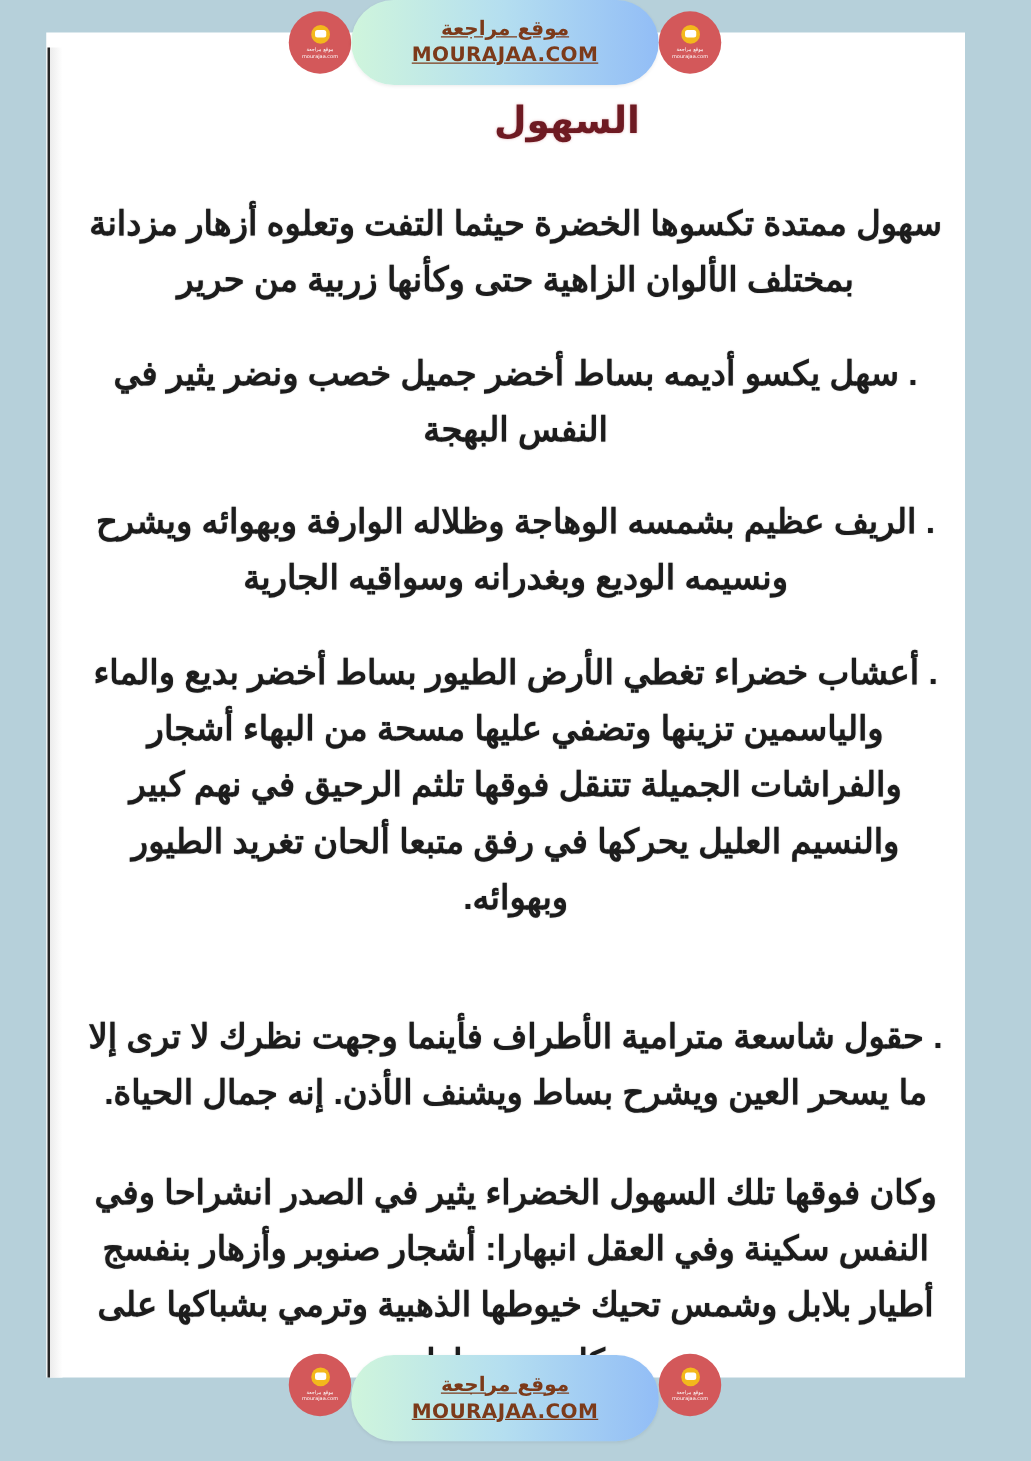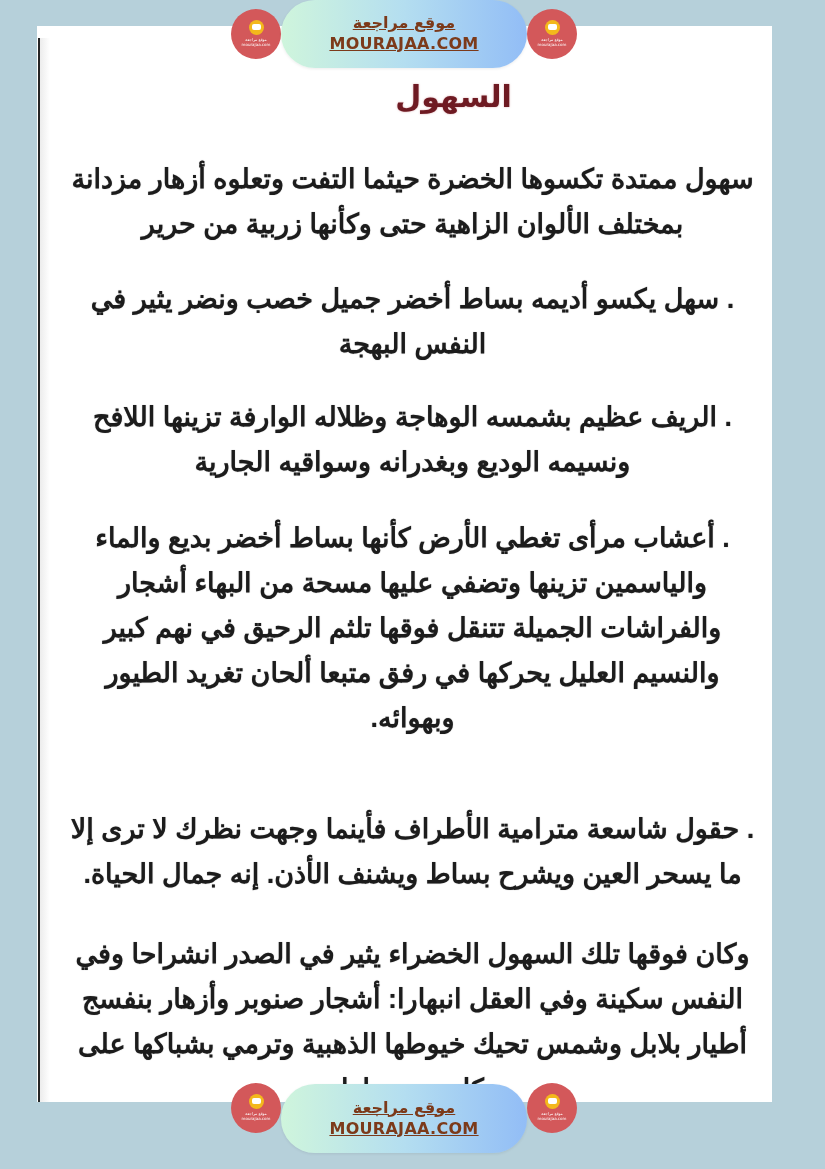--- a/index.html
+++ b/index.html
@@ -183,26 +183,26 @@
     <span class="line">سهول ممتدة تكسوها الخضرة حيثما التفت وتعلوه أزهار مزدانة</span>
     <span class="line">بمختلف الألوان الزاهية حتى وكأنها زربية من حرير</span>
   </div>
 
   <div class="para p2">
     <span class="line">. سهل يكسو أديمه بساط أخضر جميل خصب ونضر يثير في</span>
     <span class="line">النفس البهجة</span>
   </div>
 
   <div class="para p3">
-    <span class="line">. الريف عظيم بشمسه الوهاجة وظلاله الوارفة تزينها اللافح</span>
+    <span class="line">. الريف عظيم بشمسه الوهاجة وظلاله الوارفة وبهوائه ويشرح</span>
     <span class="line">ونسيمه الوديع وبغدرانه وسواقيه الجارية</span>
   </div>
 
   <div class="para p4">
-    <span class="line">. أعشاب مرأى تغطي الأرض كأنها بساط أخضر بديع والماء</span>
+    <span class="line">. أعشاب خضراء تغطي الأرض الطيور بساط أخضر بديع والماء</span>
     <span class="line">والياسمين تزينها وتضفي عليها مسحة من البهاء أشجار</span>
     <span class="line">والفراشات الجميلة تتنقل فوقها تلثم الرحيق في نهم كبير</span>
     <span class="line">والنسيم العليل يحركها في رفق متبعا ألحان تغريد الطيور</span>
     <span class="line">وبهوائه.</span>
   </div>
 
   <div class="para p5">
     <span class="line">. حقول شاسعة مترامية الأطراف فأينما وجهت نظرك لا ترى إلا</span>
     <span class="line">ما يسحر العين ويشرح بساط ويشنف الأذن. إنه جمال الحياة.</span>
   </div>

